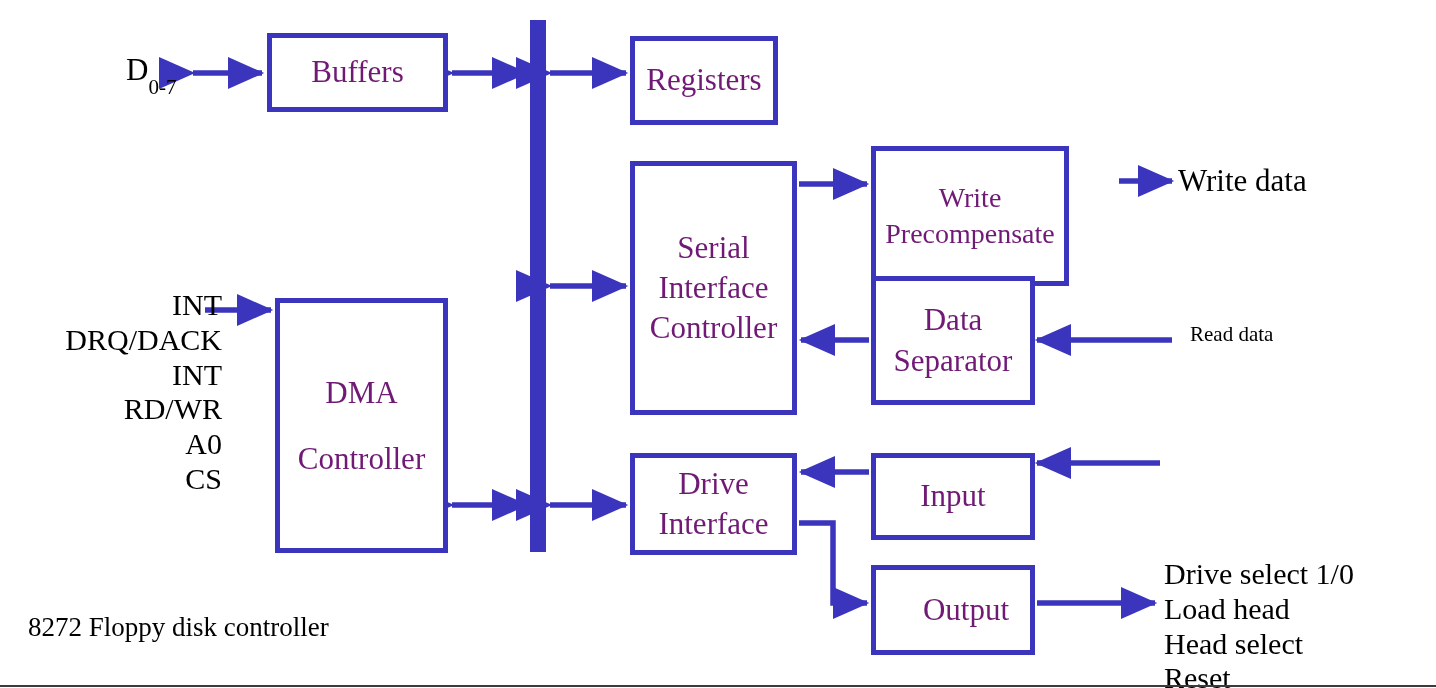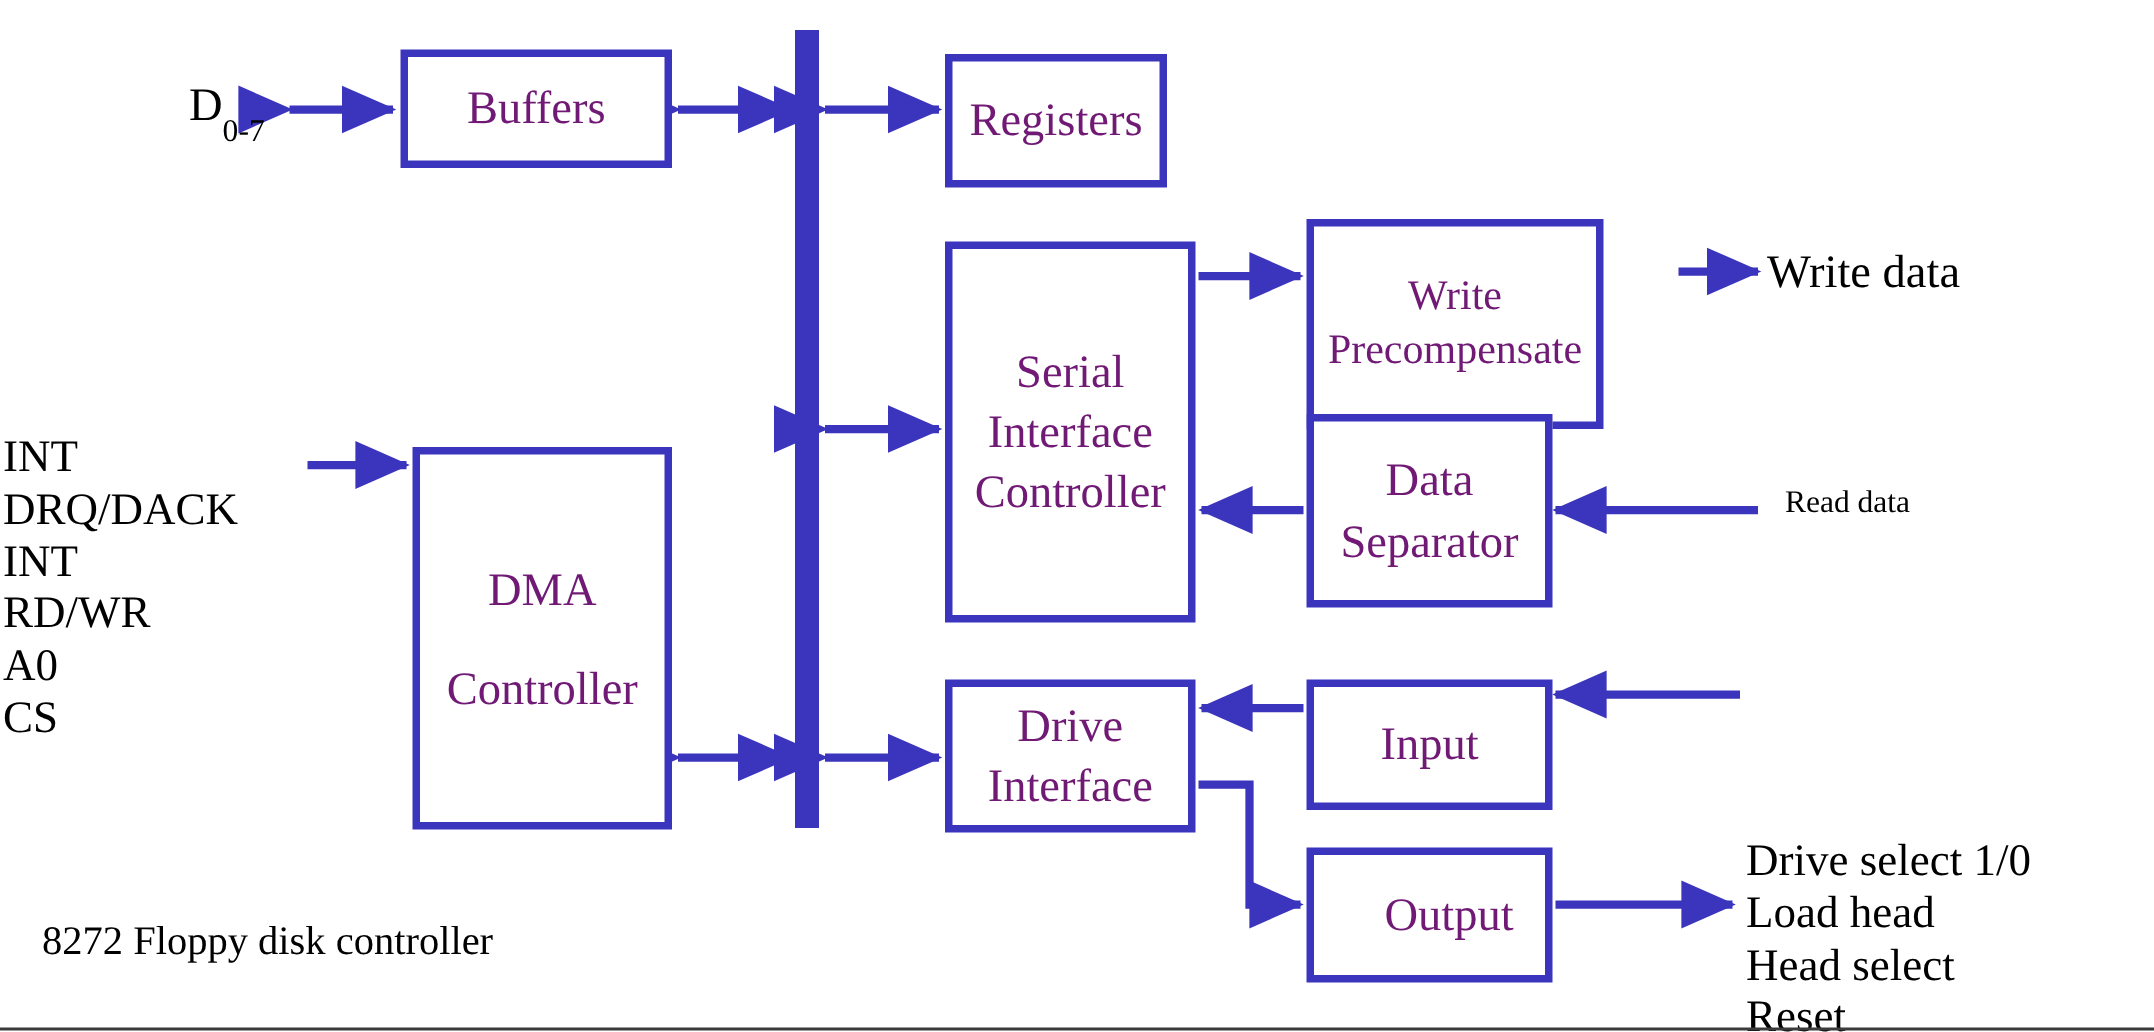--- a/index.html
+++ b/index.html
@@ -41,21 +41,21 @@
   .box .ln {
     display: block;
     white-space: nowrap;
   }
   .lbl {
     position: absolute;
     color: #000000;
     white-space: nowrap;
     line-height: 1.16;
   }
-  .lbl.right-al { text-align: left; }
+  .lbl.right-al { text-align: right; }
   .sub {
     font-size: 0.68em;
     vertical-align: sub;
     position: relative;
     top: 0.30em;
   }
   .busbar {
     position: absolute;
     background: #3b35bd;
   }

